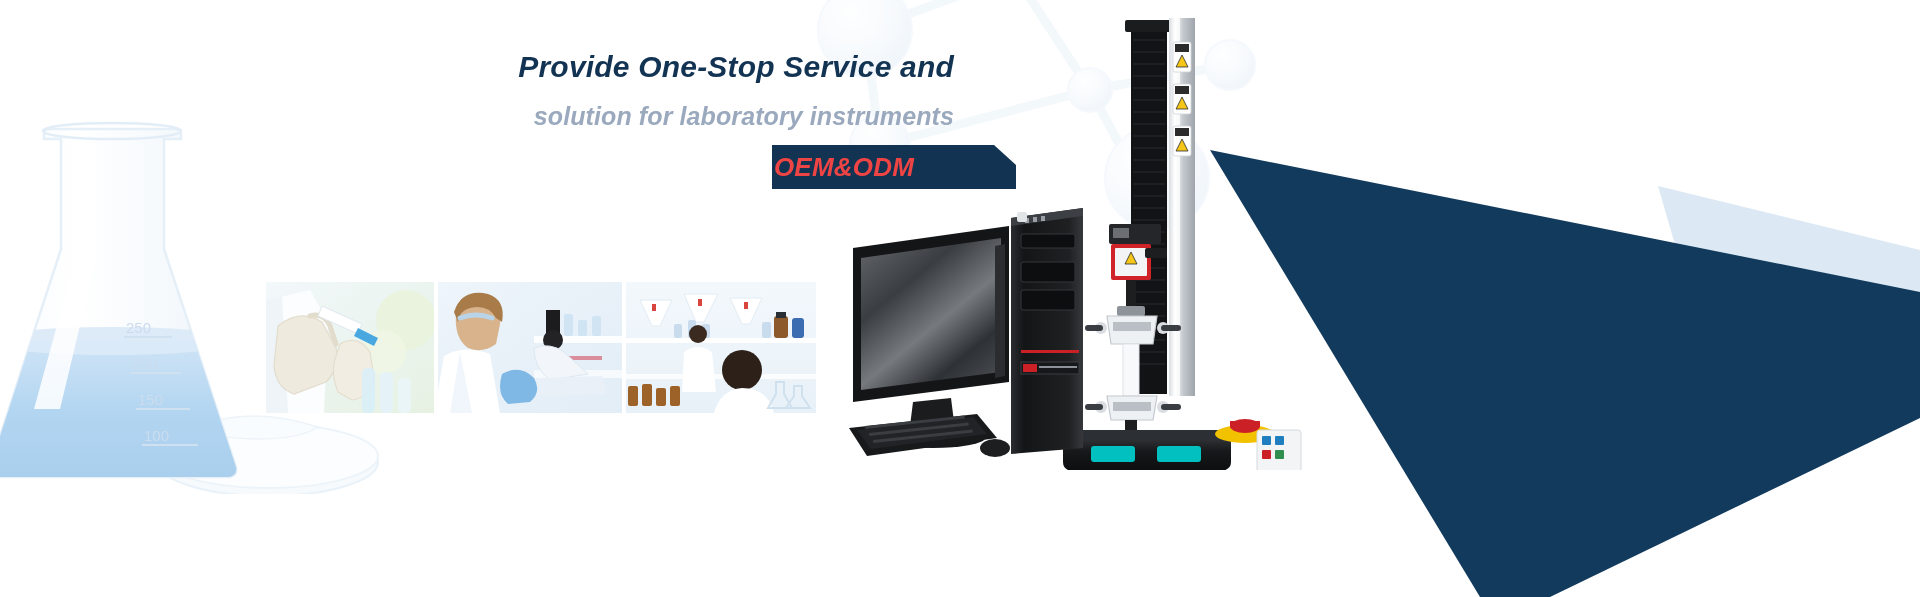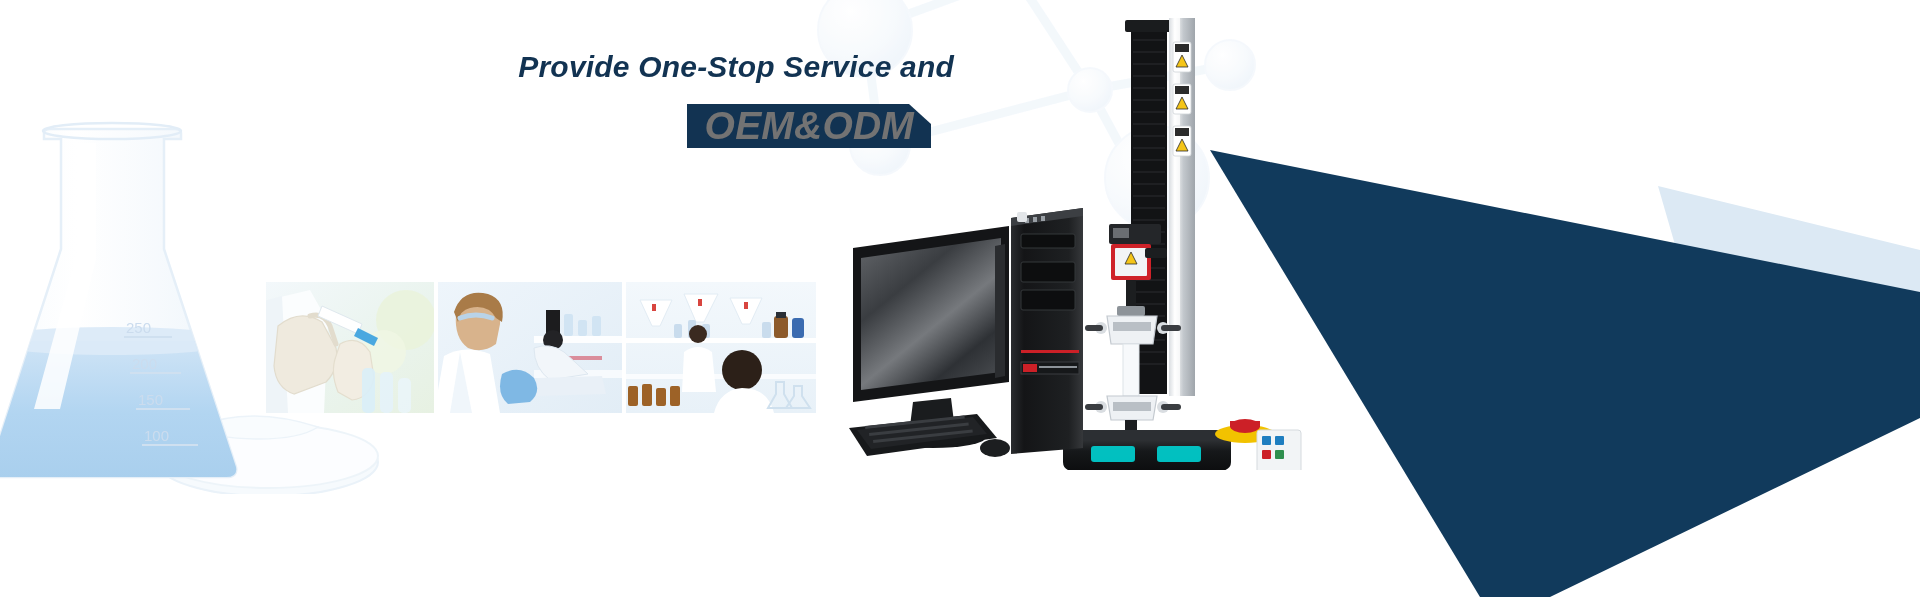--- a/index.html
+++ b/index.html
@@ -76,26 +76,26 @@
   .tag-shape {
     position: absolute;
     left: 0;
     top: 0;
     width: 244px;
     height: 44px;
   }
   .tag-label {
     position: relative;
     display: block;
-    font-size: 39px;
+    font-size: 26px;
     font-style: italic;
     font-weight: bold;
-    color: #737373;
+    color: #ef4444;
     line-height: 44px;
-    padding: 0 40px 0 18px;
+    padding: 0 40px 0 2px;
     white-space: nowrap;
     letter-spacing: 0.2px;
   }
 
   
   .photo-strip {
     position: absolute;
     left: 266px;
     top: 282px;
     display: flex;
@@ -215,20 +215,21 @@
           <text x="132" y="260">200</text>
           <text x="138" y="296">150</text>
           <text x="144" y="332">100</text>
         </g>
       </g>
     </svg>
   </div>
 
   <div class="copy">
     <div class="headline-1">Provide One-Stop Service and</div>
+    <div class="headline-2">solution for laboratory instruments</div>
     <div class="tag-wrap">
       <svg class="tag-shape" viewBox="0 0 244 44" preserveAspectRatio="none">
         <path d="M0 0 L222 0 L244 20 L244 44 L0 44 Z" fill="#123352"></path>
       </svg>
       <span class="tag-label">OEM&amp;ODM</span>
     </div>
   </div>
 
   <div class="photo-strip">
 

